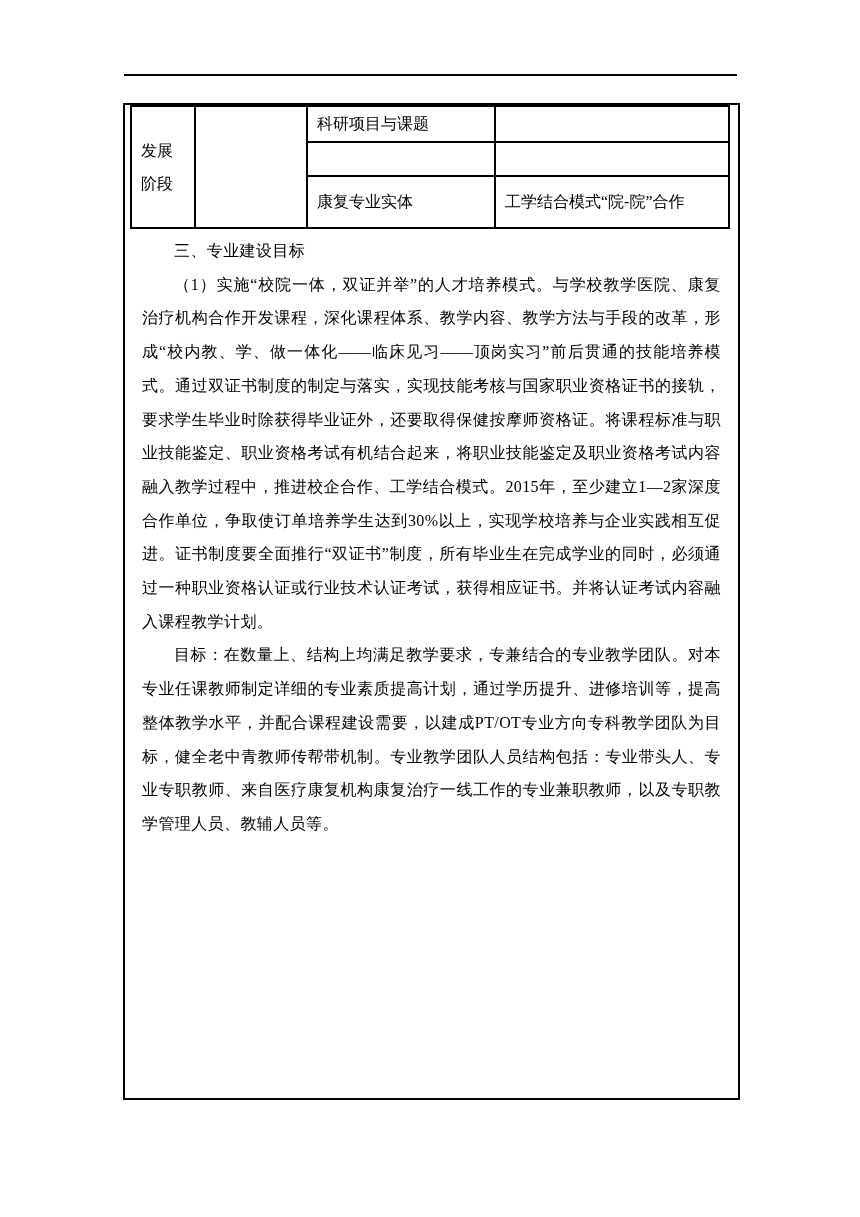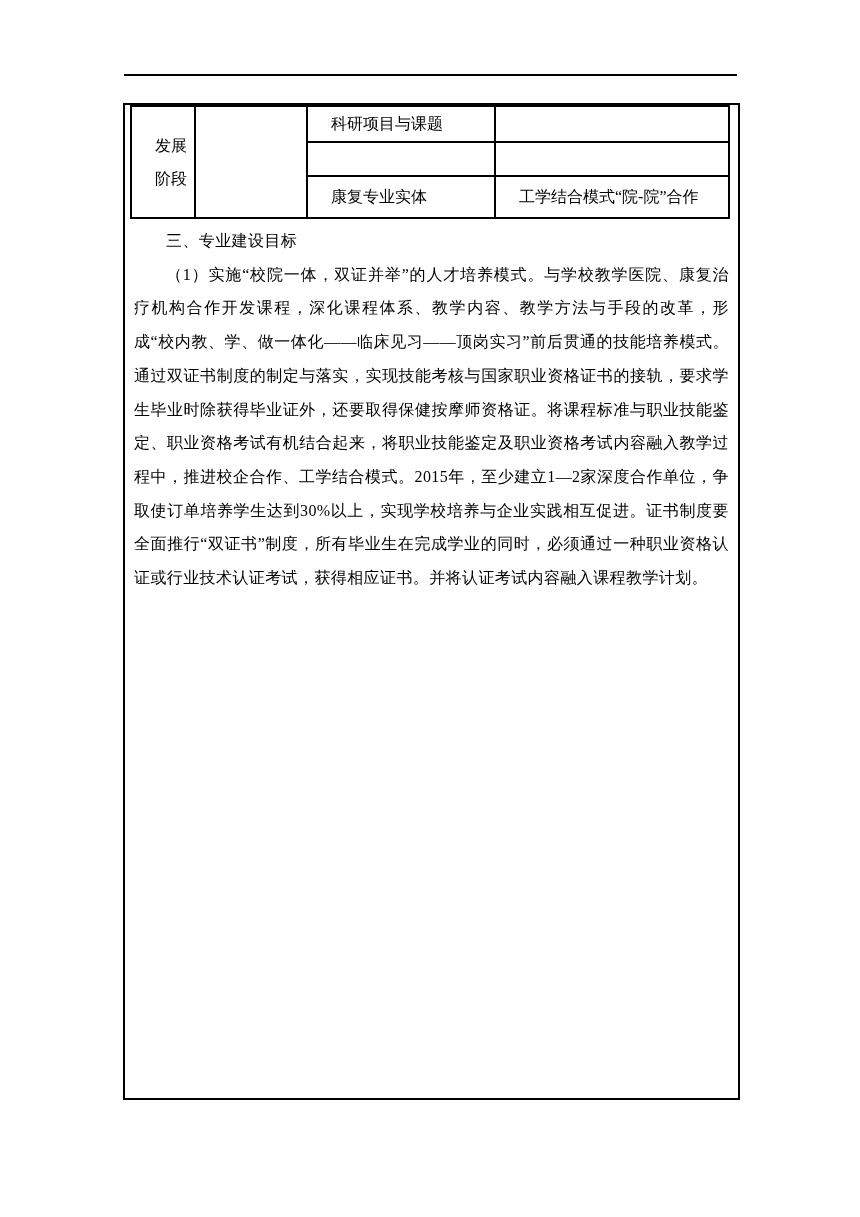--- a/index.html
+++ b/index.html
@@ -32,37 +32,36 @@
   }
   table.stage-table {
     border-collapse: collapse;
     table-layout: fixed;
     margin-left: 5px;
     width: 598px;
     font-size: 16px;
   }
   table.stage-table td {
     border: 2px solid #000000;
-    padding: 0 23px;
+    padding: 0 9px;
     vertical-align: middle;
     overflow: hidden;
     white-space: nowrap;
   }
   td.stage-cell {
     vertical-align: top;
     padding-top: 9px;
     line-height: 33px;
-    text-align: center;
   }
   .row-a { height: 36px; }
   .row-b { height: 34px; }
-  .row-c { height: 42px; }
+  .row-c { height: 52px; }
   .doc-text {
     margin-top: 5px;
-    padding: 0 9px;
+    padding: 0 17px;
   }
   .doc-text p {
     font-size: 16px;
     line-height: 33.7px;
     text-align: justify;
     text-indent: 2em;
     letter-spacing: 0.4px;
   }
 </style>
 </head>
@@ -96,15 +95,16 @@
     <tr class="row-c">
       <td>康复专业实体</td>
       <td>工学结合模式“院-院”合作</td>
     </tr>
   </tbody>
     </table>
 
   <div class="doc-text">
     <p>三、专业建设目标</p>
     <p>（1）实施“校院一体，双证并举”的人才培养模式。与学校教学医院、康复治疗机构合作开发课程，深化课程体系、教学内容、教学方法与手段的改革，形成“校内教、学、做一体化——临床见习——顶岗实习”前后贯通的技能培养模式。通过双证书制度的制定与落实，实现技能考核与国家职业资格证书的接轨，要求学生毕业时除获得毕业证外，还要取得保健按摩师资格证。将课程标准与职业技能鉴定、职业资格考试有机结合起来，将职业技能鉴定及职业资格考试内容融入教学过程中，推进校企合作、工学结合模式。2015年，至少建立1—2家深度合作单位，争取使订单培养学生达到30%以上，实现学校培养与企业实践相互促进。证书制度要全面推行“双证书”制度，所有毕业生在完成学业的同时，必须通过一种职业资格认证或行业技术认证考试，获得相应证书。并将认证考试内容融入课程教学计划。</p>
+    <p>目标：在数量上、结构上均满足教学要求，专兼结合的专业教学团队。对本专业任课教师制定详细的专业素质提高计划，通过学历提升、进修培训等，提高整体教学水平，并配合课程建设需要，以建成PT/OT专业方向专科教学团队为目标，健全老中青教师传帮带机制。专业教学团队人员结构包括：专业带头人、专业专职教师、来自医疗康复机构康复治疗一线工作的专业兼职教师，以及专职教学管理人员、教辅人员等。</p>
   </div>
 
 </div>
 
 </body></html>

